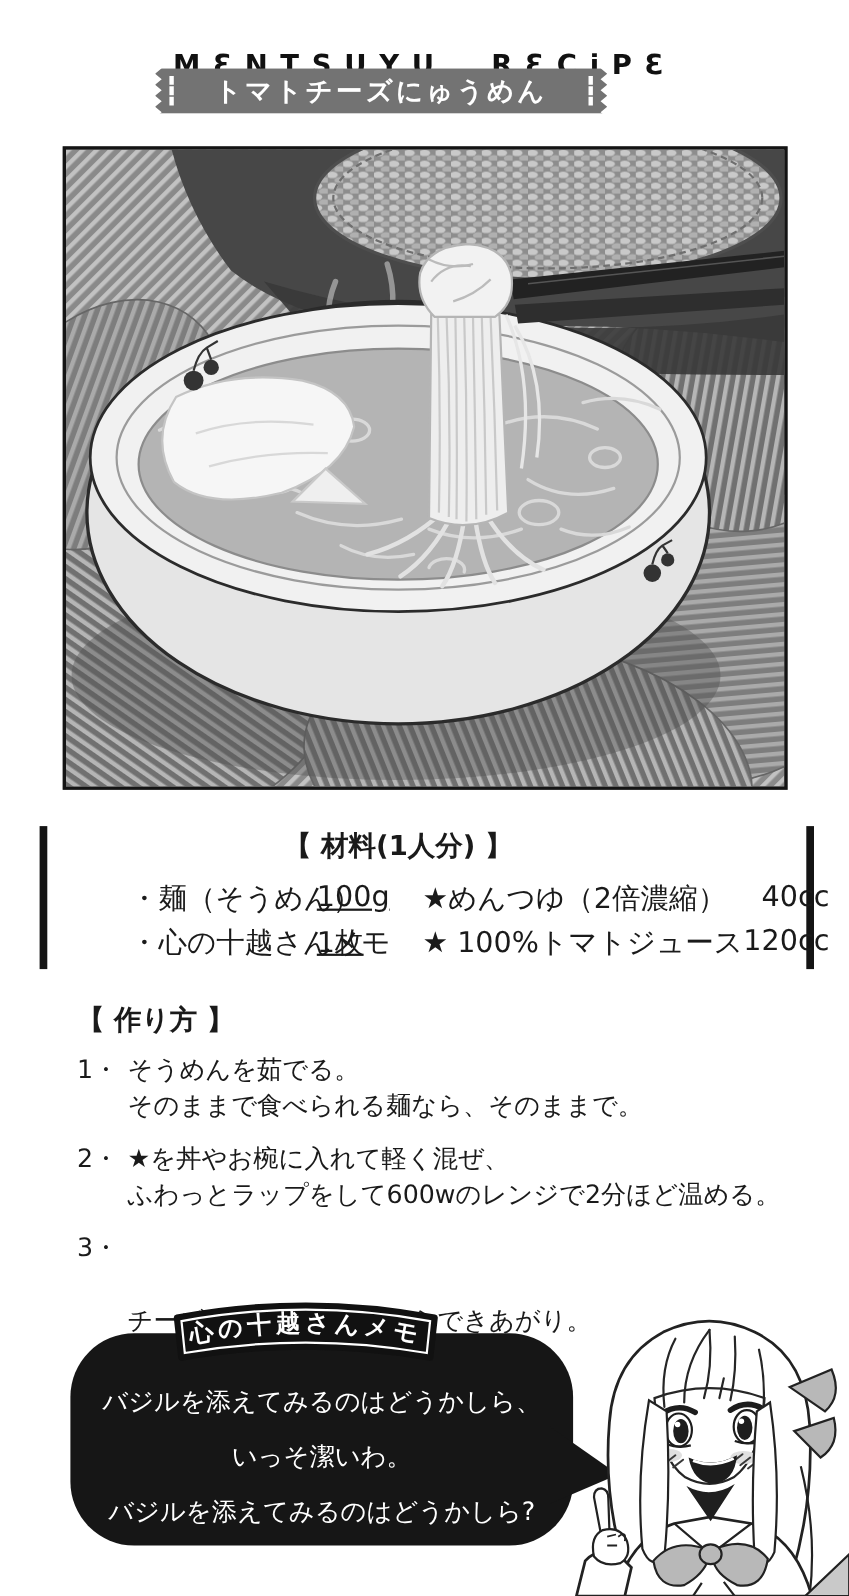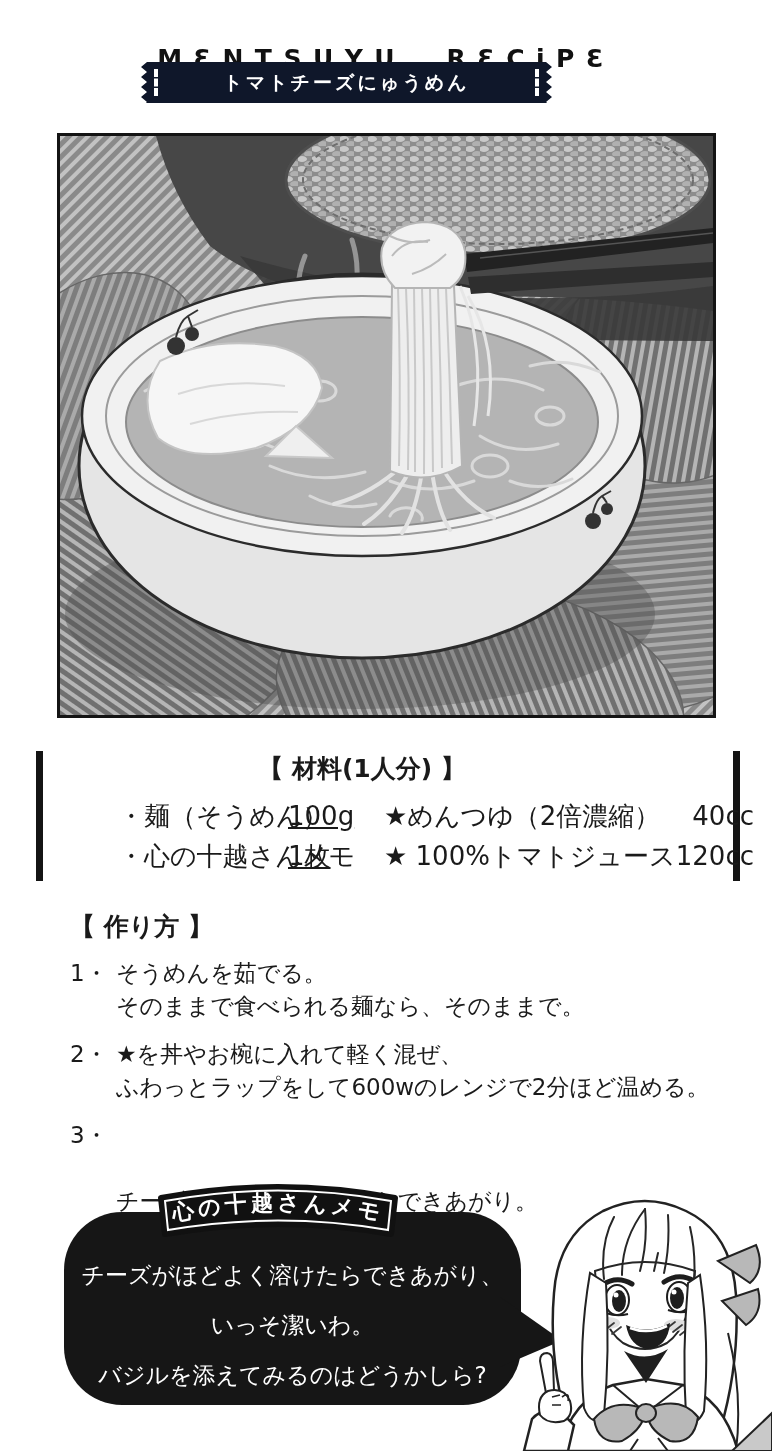--- a/index.html
+++ b/index.html
@@ -6,23 +6,23 @@
   body{
     width:772px;height:1451px;position:relative;background:#ffffff;
     font-family:"DejaVu Sans","Liberation Sans",sans-serif;color:#1a1a1a;overflow:hidden;
   }
   
   .header-title{
     position:absolute;top:20px;left:0;width:100%;text-align:center;
     font-size:25px;font-weight:bold;letter-spacing:0.46em;white-space:pre;color:#111;margin-top:24px;
   }
   .banner{
-    position:absolute;left:141px;top:62px;width:411px;height:41px;background:#0f172a;
+    position:absolute;left:141px;top:62px;width:411px;height:41px;background:#737373;
     color:#fff;display:flex;align-items:center;justify-content:center;
-    font-size:19px;font-weight:bold;letter-spacing:3px;
+    font-size:24px;font-weight:bold;letter-spacing:3px;
     clip-path:polygon(6px 0, calc(100% - 6px) 0, 100% 5px, calc(100% - 6px) 10px, 100% 15px,
       calc(100% - 6px) 20px, 100% 25px, calc(100% - 6px) 30px, 100% 35px,
       calc(100% - 6px) 40px, 100% 45px, calc(100% - 6px) 50px, 6px 50px,
       0 45px, 6px 40px, 0 35px, 6px 30px, 0 25px, 6px 20px, 0 15px, 6px 10px, 0 5px);
   }
   .banner::before,.banner::after{
     content:"";position:absolute;top:7px;bottom:7px;border-left:4px dashed #fff;
   }
   .banner::before{left:13px;} .banner::after{right:13px;}
   
@@ -214,21 +214,21 @@
     <span class="step-no">3・</span>
     <span class="step-text">
       <br>
       <br>
       <span>チーズがほどよく溶けたらできあがり。</span>
     </span>
   </div>
 </div>
 
 <div class="memo-bubble">
-  <div>チーズがほどよく溶けたらできあがり、</div>
+  <div>バジルを添えてみるのはどうかしら、</div>
   <div>いっそ潔いわ。</div>
   <div>バジルを添えてみるのはどうかしら?</div>
 </div>
 <div class="memo-tail"></div>
 <div class="memo-badge">
   <svg width="246" height="62" viewBox="0 0 246 62" xmlns="http://www.w3.org/2000/svg">
     <path d="M6,18 Q123,-4 240,18 L236,54 Q123,34 10,54 Z" fill="#111" stroke="#111" stroke-width="6" stroke-linejoin="round"></path>
     <path d="M10,21 Q123,0 236,21 L233,50 Q123,31 13,50 Z" fill="none" stroke="#fff" stroke-width="2"></path>
     <path id="arcpath" d="M14,42 Q123,18 232,42" fill="none"></path>
     <text font-size="22" font-weight="bold" fill="#fff" letter-spacing="4">

